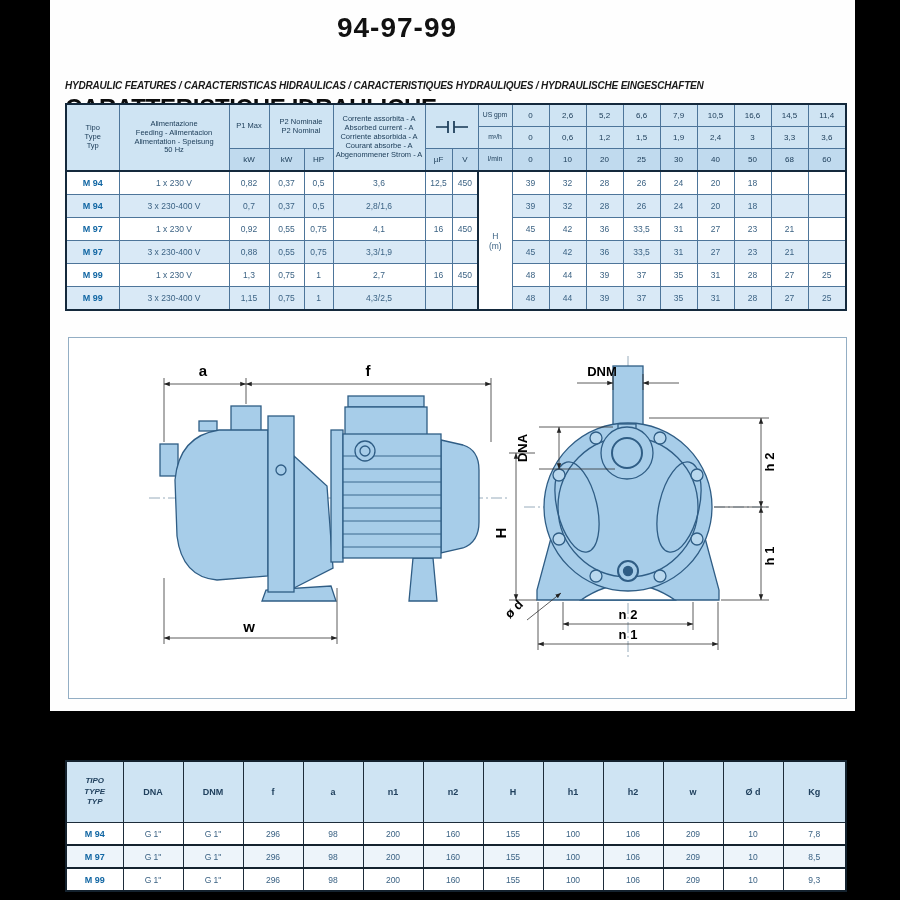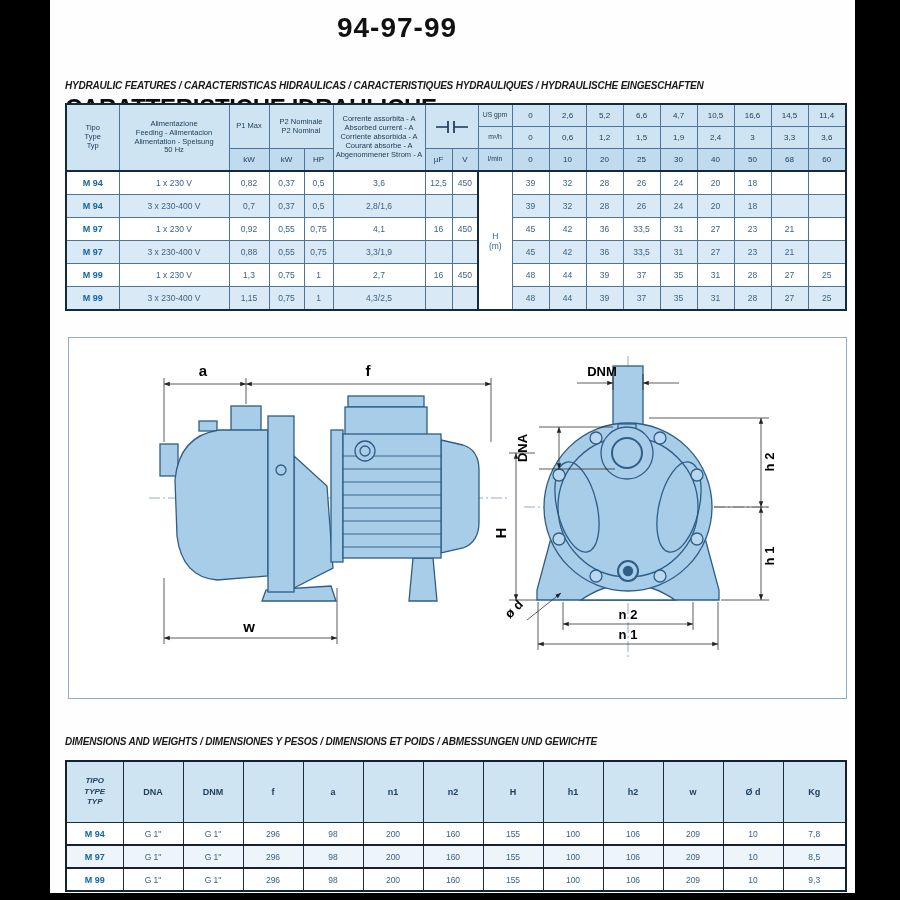--- a/index.html
+++ b/index.html
@@ -1,17 +1,17 @@
 <!DOCTYPE html>
 <html><head>
 <meta charset="utf-8">
 <style>
   html,body{margin:0;padding:0;background:#000;}
   body{width:900px;height:900px;position:relative;font-family:"Liberation Sans",sans-serif;overflow:hidden;}
-  #page{position:absolute;left:50px;top:0;width:805px;height:893px;background:#fefefe;}
+  #page{position:absolute;left:50px;top:0;width:805px;height:711px;background:#fefefe;}
   .title{position:absolute;top:12px;left:0;width:694px;text-align:center;font-size:28px;font-weight:bold;color:#111;letter-spacing:1px;}
   .heading{position:absolute;left:15px;font-size:24px;font-weight:bold;color:#0c0c0c;letter-spacing:-0.3px;margin-top:44px;}
   .subheading{position:absolute;left:15px;font-size:10px;font-weight:bold;font-style:italic;color:#1a1a1a;letter-spacing:-0.2px;}
   
   table{border-collapse:collapse;table-layout:fixed;}
   .h-table{position:absolute;left:15px;top:103px;width:780px;border:2px solid #14293c;}
   .h-table th,.h-table td{border:1px solid #4d759a;padding:0;text-align:center;vertical-align:middle;overflow:hidden;}
   .h-table th{background:#cfe4f3;color:#20405c;font-weight:normal;font-size:7.5px;line-height:1.18;white-space:pre-line;height:21px;}
   .h-table th.unit{font-size:8px;}
   .h-table th.flowlab{font-size:6.8px;}
@@ -88,21 +88,21 @@
           <line x1="13" y1="1" x2="13" y2="13" stroke="#20405c" stroke-width="1.8"></line>
           <line x1="19" y1="1" x2="19" y2="13" stroke="#20405c" stroke-width="1.8"></line>
           <line x1="19" y1="7" x2="33" y2="7" stroke="#20405c" stroke-width="1.6"></line>
         </svg>
       </th>
       <th class="flowlab">US gpm</th>
       <th class="fnum">0</th>
       <th class="fnum">2,6</th>
       <th class="fnum">5,2</th>
       <th class="fnum">6,6</th>
-      <th class="fnum">4,7</th>
+      <th class="fnum">7,9</th>
       <th class="fnum">10,5</th>
       <th class="fnum">16,6</th>
       <th class="fnum">14,5</th>
       <th class="fnum">11,4</th>
     </tr>
     <tr>
       <th class="flowlab">m³/h</th>
       <th class="fnum">0</th>
       <th class="fnum">0,6</th>
       <th class="fnum">1,2</th>
@@ -360,21 +360,20 @@
         <text transform="rotate(-90 437 195)" x="437" y="195" text-anchor="middle" font-size="15">H</text>
         <text transform="rotate(-90 705 124)" x="705" y="124" text-anchor="middle">h 2</text>
         <text transform="rotate(-90 705 218)" x="705" y="218" text-anchor="middle">h 1</text>
         <text x="559" y="281" text-anchor="middle">n 2</text>
         <text x="559" y="301" text-anchor="middle">n 1</text>
         <text transform="rotate(-45 448 274)" x="448" y="274" text-anchor="middle">ø d</text>
       </g>
     </svg>
   </div>
 
-  <div class="subheading" style="top:736px;">DIMENSIONS AND WEIGHTS / DIMENSIONES Y PESOS / DIMENSIONS ET POIDS / ABMESSUNGEN UND GEWICHTE</div>
 
   <table class="d-table">
     <colgroup>
       <col style="width:57px">
         <col style="width:60px">
         <col style="width:60px">
         <col style="width:60px">
         <col style="width:60px">
       <col style="width:60px">
         <col style="width:60px">

